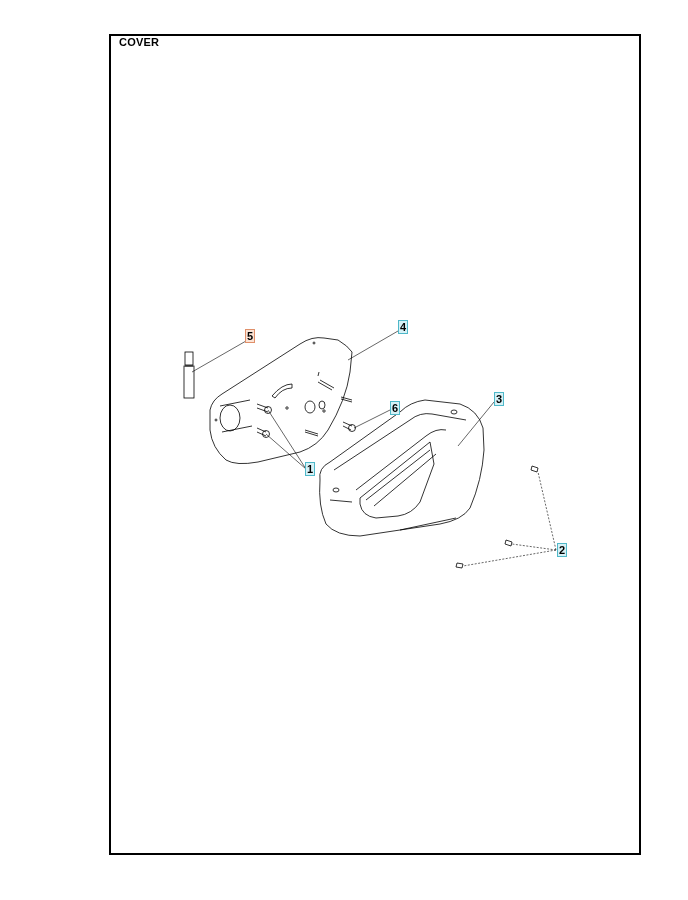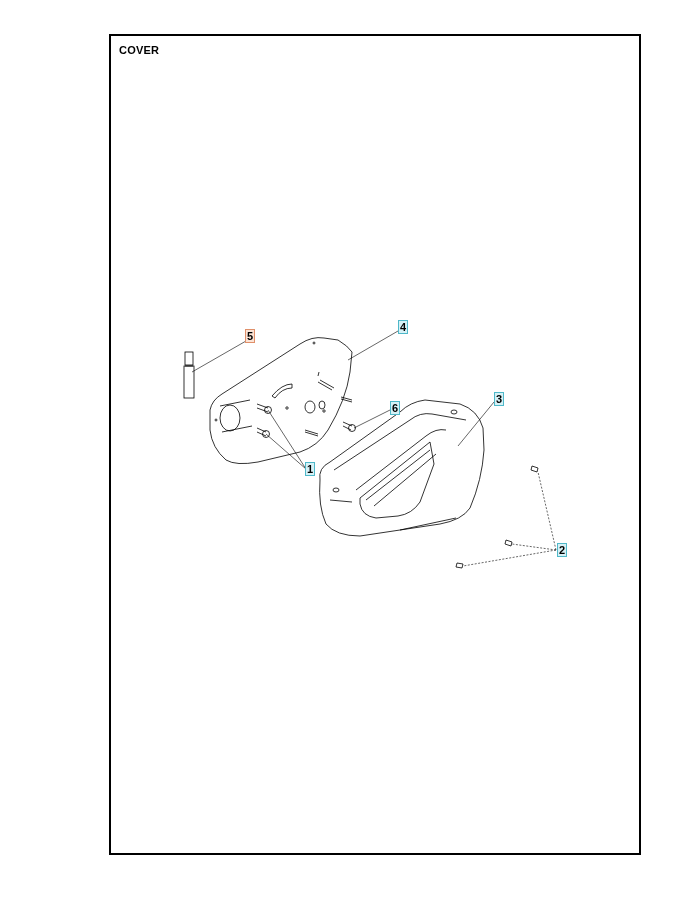--- a/index.html
+++ b/index.html
@@ -1,18 +1,18 @@
 <!DOCTYPE html>
 <html><head>
 <meta charset="utf-8">
 <style>
   html, body { margin:0; padding:0; background:#fff; }
   body { width:688px; height:900px; position:relative; overflow:hidden; font-family:"Liberation Sans", sans-serif; }
   .frame { position:absolute; left:109px; top:34px; width:532px; height:821px; border:2px solid #000; box-sizing:border-box; }
-  .title { position:absolute; left:119px; top:44px; font-size:11px; font-weight:bold; color:#000; letter-spacing:0.2px; }
+  .title { position:absolute; left:119px; top:36px; font-size:11px; font-weight:bold; color:#000; letter-spacing:0.2px; }
   svg.drawing { position:absolute; left:0; top:0; }
   .callout { position:absolute; font-size:11px; font-weight:bold; color:#000; line-height:12px; padding:0 1px; box-sizing:border-box; text-align:center; min-width:9px; }
   .callout.blue { background:#d6f1f6; border:1px solid #4fb8c9; }
   .callout.orange { background:#fbe3d5; border:1px solid #e0906a; }
 </style>
 </head>
 <body>
 
 <div class="frame"></div>
 <div class="title">COVER</div>

